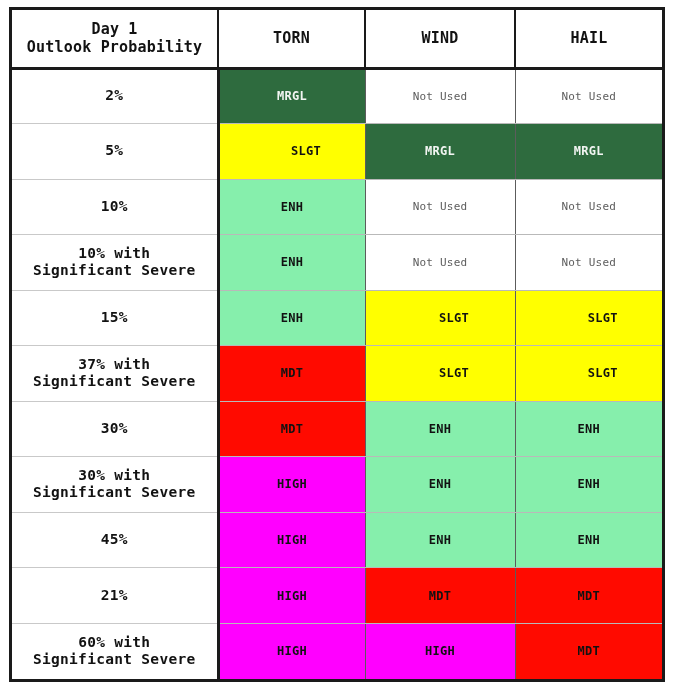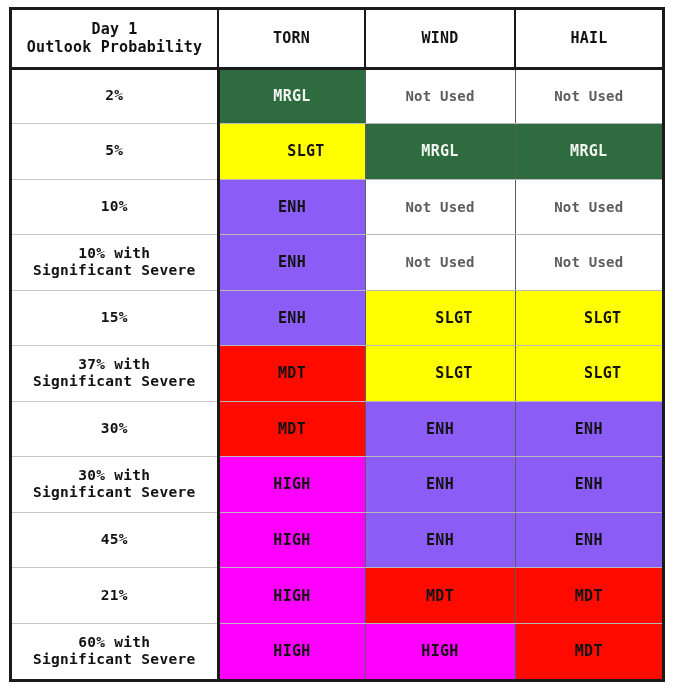--- a/index.html
+++ b/index.html
@@ -56,21 +56,21 @@
   thead th:last-child { border-right: none; }
 
   .hdr-line { display: block; }
 
   
   tbody tr { height: 51px; }
 
   tbody td {
     text-align: center;
     vertical-align: middle;
-    font-size: 15px;
+    font-size: 12px;
     font-weight: bold;
     letter-spacing: 0.3px;
     padding: 0 3px;
     border-bottom: 1px solid #b9b9b9;
     border-right: 1px solid #5c5c5c;
   }
   tbody tr:last-child td { border-bottom: none; }
   tbody td:last-child { border-right: none; }
 
   
@@ -80,28 +80,28 @@
     font-size: 14.5px;
     line-height: 1.22;
     border-right: 3px solid #1a1a1a;
     border-bottom: 1px solid #c9c9c9;
   }
   .prob-line { display: block; white-space: nowrap; }
 
   
   td.cat-MRGL { background: #2e6b3e; color: #f2f5f2; }
   td.cat-SLGT { background: #ffff00; color: #121212; padding-left: 31px; }
-  td.cat-ENH  { background: #8b5cf6; color: #121212; margin-left: 28px; }
+  td.cat-ENH  { background: #86efac; color: #121212; margin-left: 28px; }
   td.cat-MDT  { background: #ff0a00; color: #121212; }
   td.cat-HIGH { background: #ff00ff; color: #121212; }
   td.cat-NONE {
     background: #ffffff;
     color: #5d5d5d;
-    font-weight: bold;
-    font-size: 14px;
+    font-weight: normal;
+    font-size: 11px;
     letter-spacing: 0.2px;
   }
 </style>
 </head>
 <body>
 
 <div class="table-wrap">
   <table class="outlook-table">
     <colgroup>
       <col class="c-prob">

